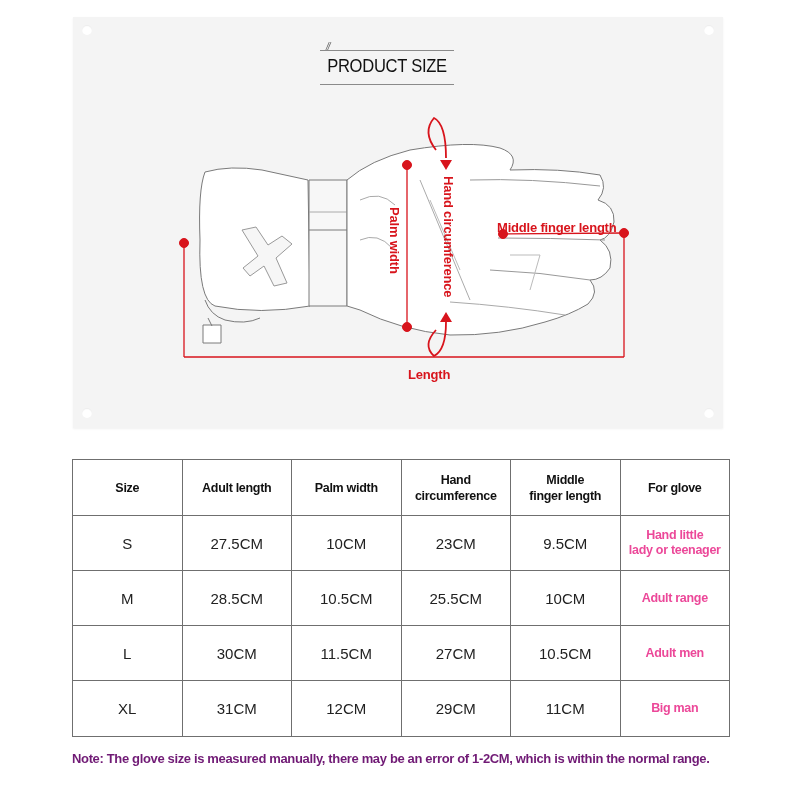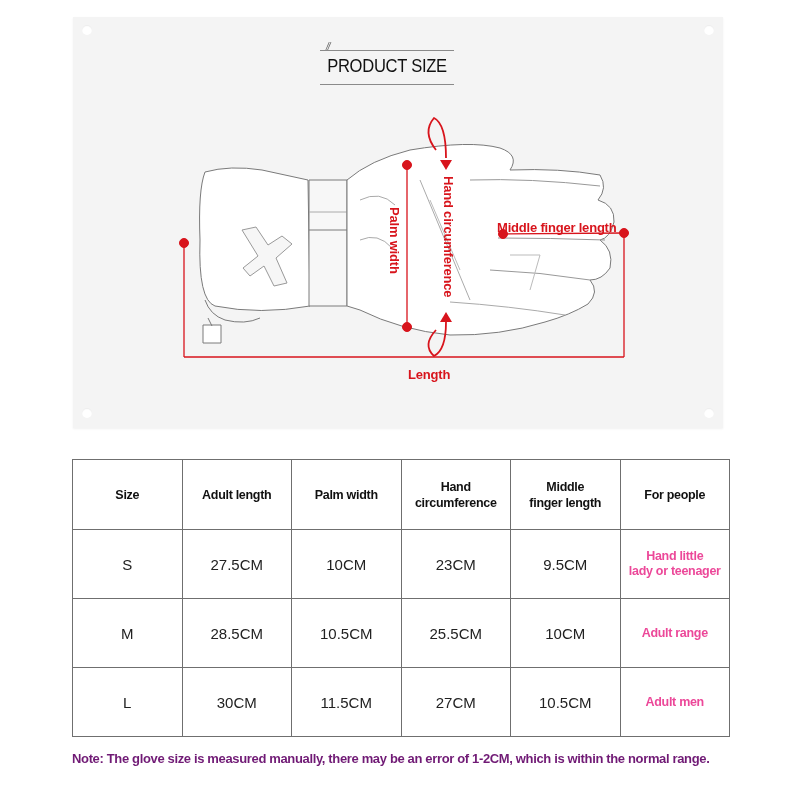--- a/index.html
+++ b/index.html
@@ -121,21 +121,21 @@
 <div class="red-label" style="left:408px;top:367px;text-align:center;">Length</div>
 
 <table class="size-table">
   <tbody>
       <tr style="height:56px;">
     <th><span>Size</span></th>
     <th><span>Adult length</span></th>
     <th><span>Palm width</span></th>
     <th><span>Hand</span><br><span>circumference</span></th>
     <th><span>Middle</span><br><span>finger length</span></th>
-    <th><span>For people</span></th>
+    <th><span>For glove</span></th>
   </tr>
   <tr style="height:55px;">
     <td class="val">S</td>
     <td class="val">27.5CM</td>
     <td class="val">10CM</td>
     <td class="val">23CM</td>
     <td class="val">9.5CM</td>
     <td class="people"><span>Hand little</span><br><span>lady or teenager</span></td>
   </tr>
   <tr style="height:55px;">
@@ -147,16 +147,24 @@
     <td class="people">Adult range</td>
   </tr>
   <tr style="height:55px;">
     <td class="val">L</td>
     <td class="val">30CM</td>
     <td class="val">11.5CM</td>
     <td class="val">27CM</td>
     <td class="val">10.5CM</td>
     <td class="people">Adult men</td>
   </tr>
+  <tr style="height:56px;">
+    <td class="val">XL</td>
+    <td class="val">31CM</td>
+    <td class="val">12CM</td>
+    <td class="val">29CM</td>
+    <td class="val">11CM</td>
+    <td class="people">Big man</td>
+  </tr>
 </tbody>
   </table>
 
 <div class="note">Note: The glove size is measured manually, there may be an error of 1-2CM, which is within the normal range.</div>
 
 </body></html>

